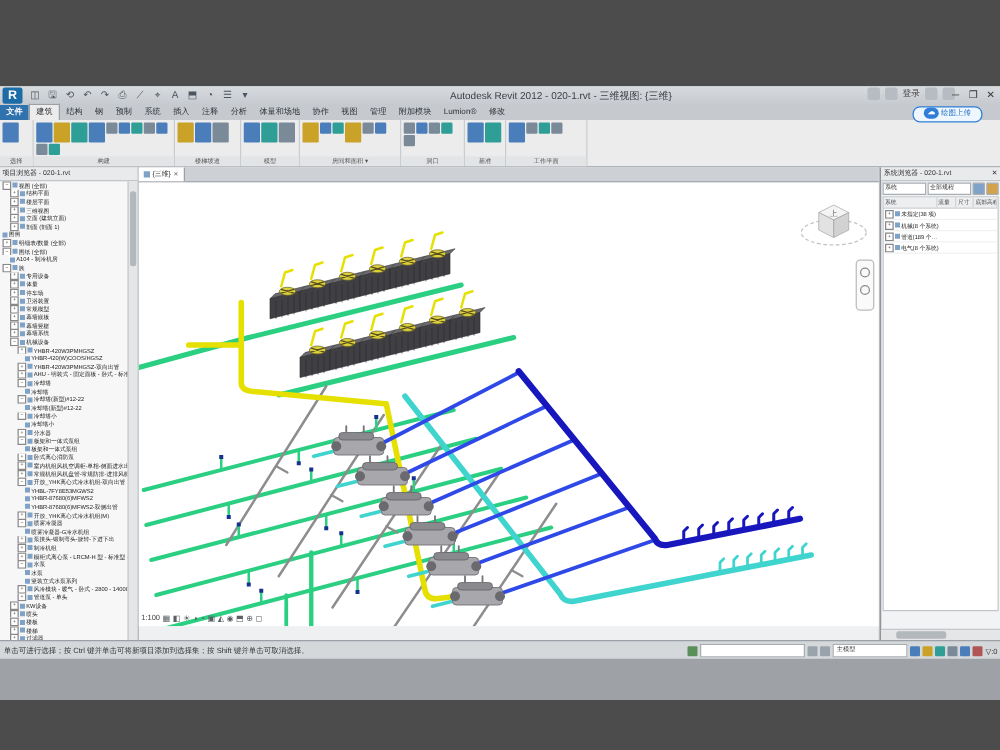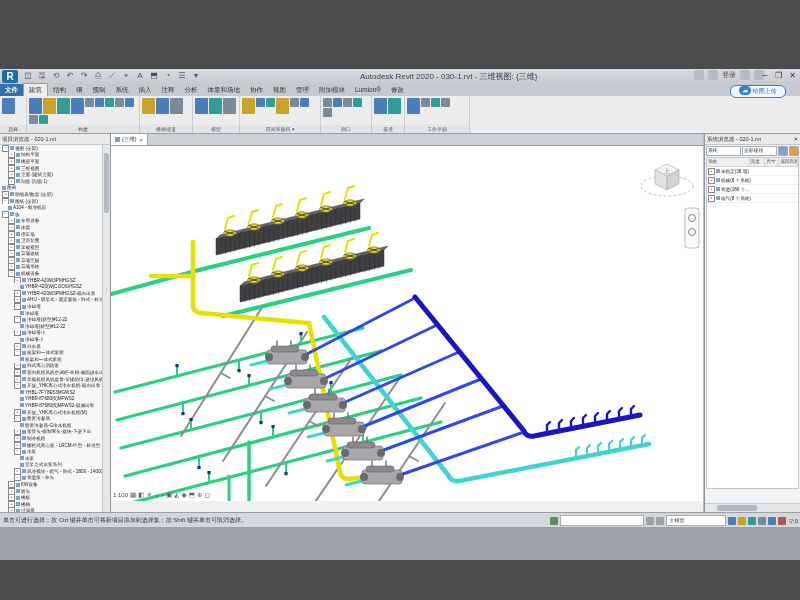--- a/index.html
+++ b/index.html
@@ -91,21 +91,21 @@
           <div class="qi">↷</div>
           <div class="qi">⎙</div>
           <div class="qi">⟋</div>
           <div class="qi">⌖</div>
           <div class="qi">A</div>
           <div class="qi">⬒</div>
           <div class="qi">◔</div>
           <div class="qi">☰</div>
           <div class="qi">▾</div>
         </div>
-    <div id="title-text">Autodesk Revit 2020 - 030-1.rvt - 三维视图: {三维}</div>
+    <div id="title-text">Autodesk Revit 2012 - 020-1.rvt - 三维视图: {三维}</div>
     <div id="infocenter">
       <div class="ii"></div>
       <div class="ii"></div>
       <span>登录</span>
       <div class="ii"></div>
       <div class="ii"></div>
     </div>
     <div id="winbtns">
       <span>─</span>
       <span>❐</span>

